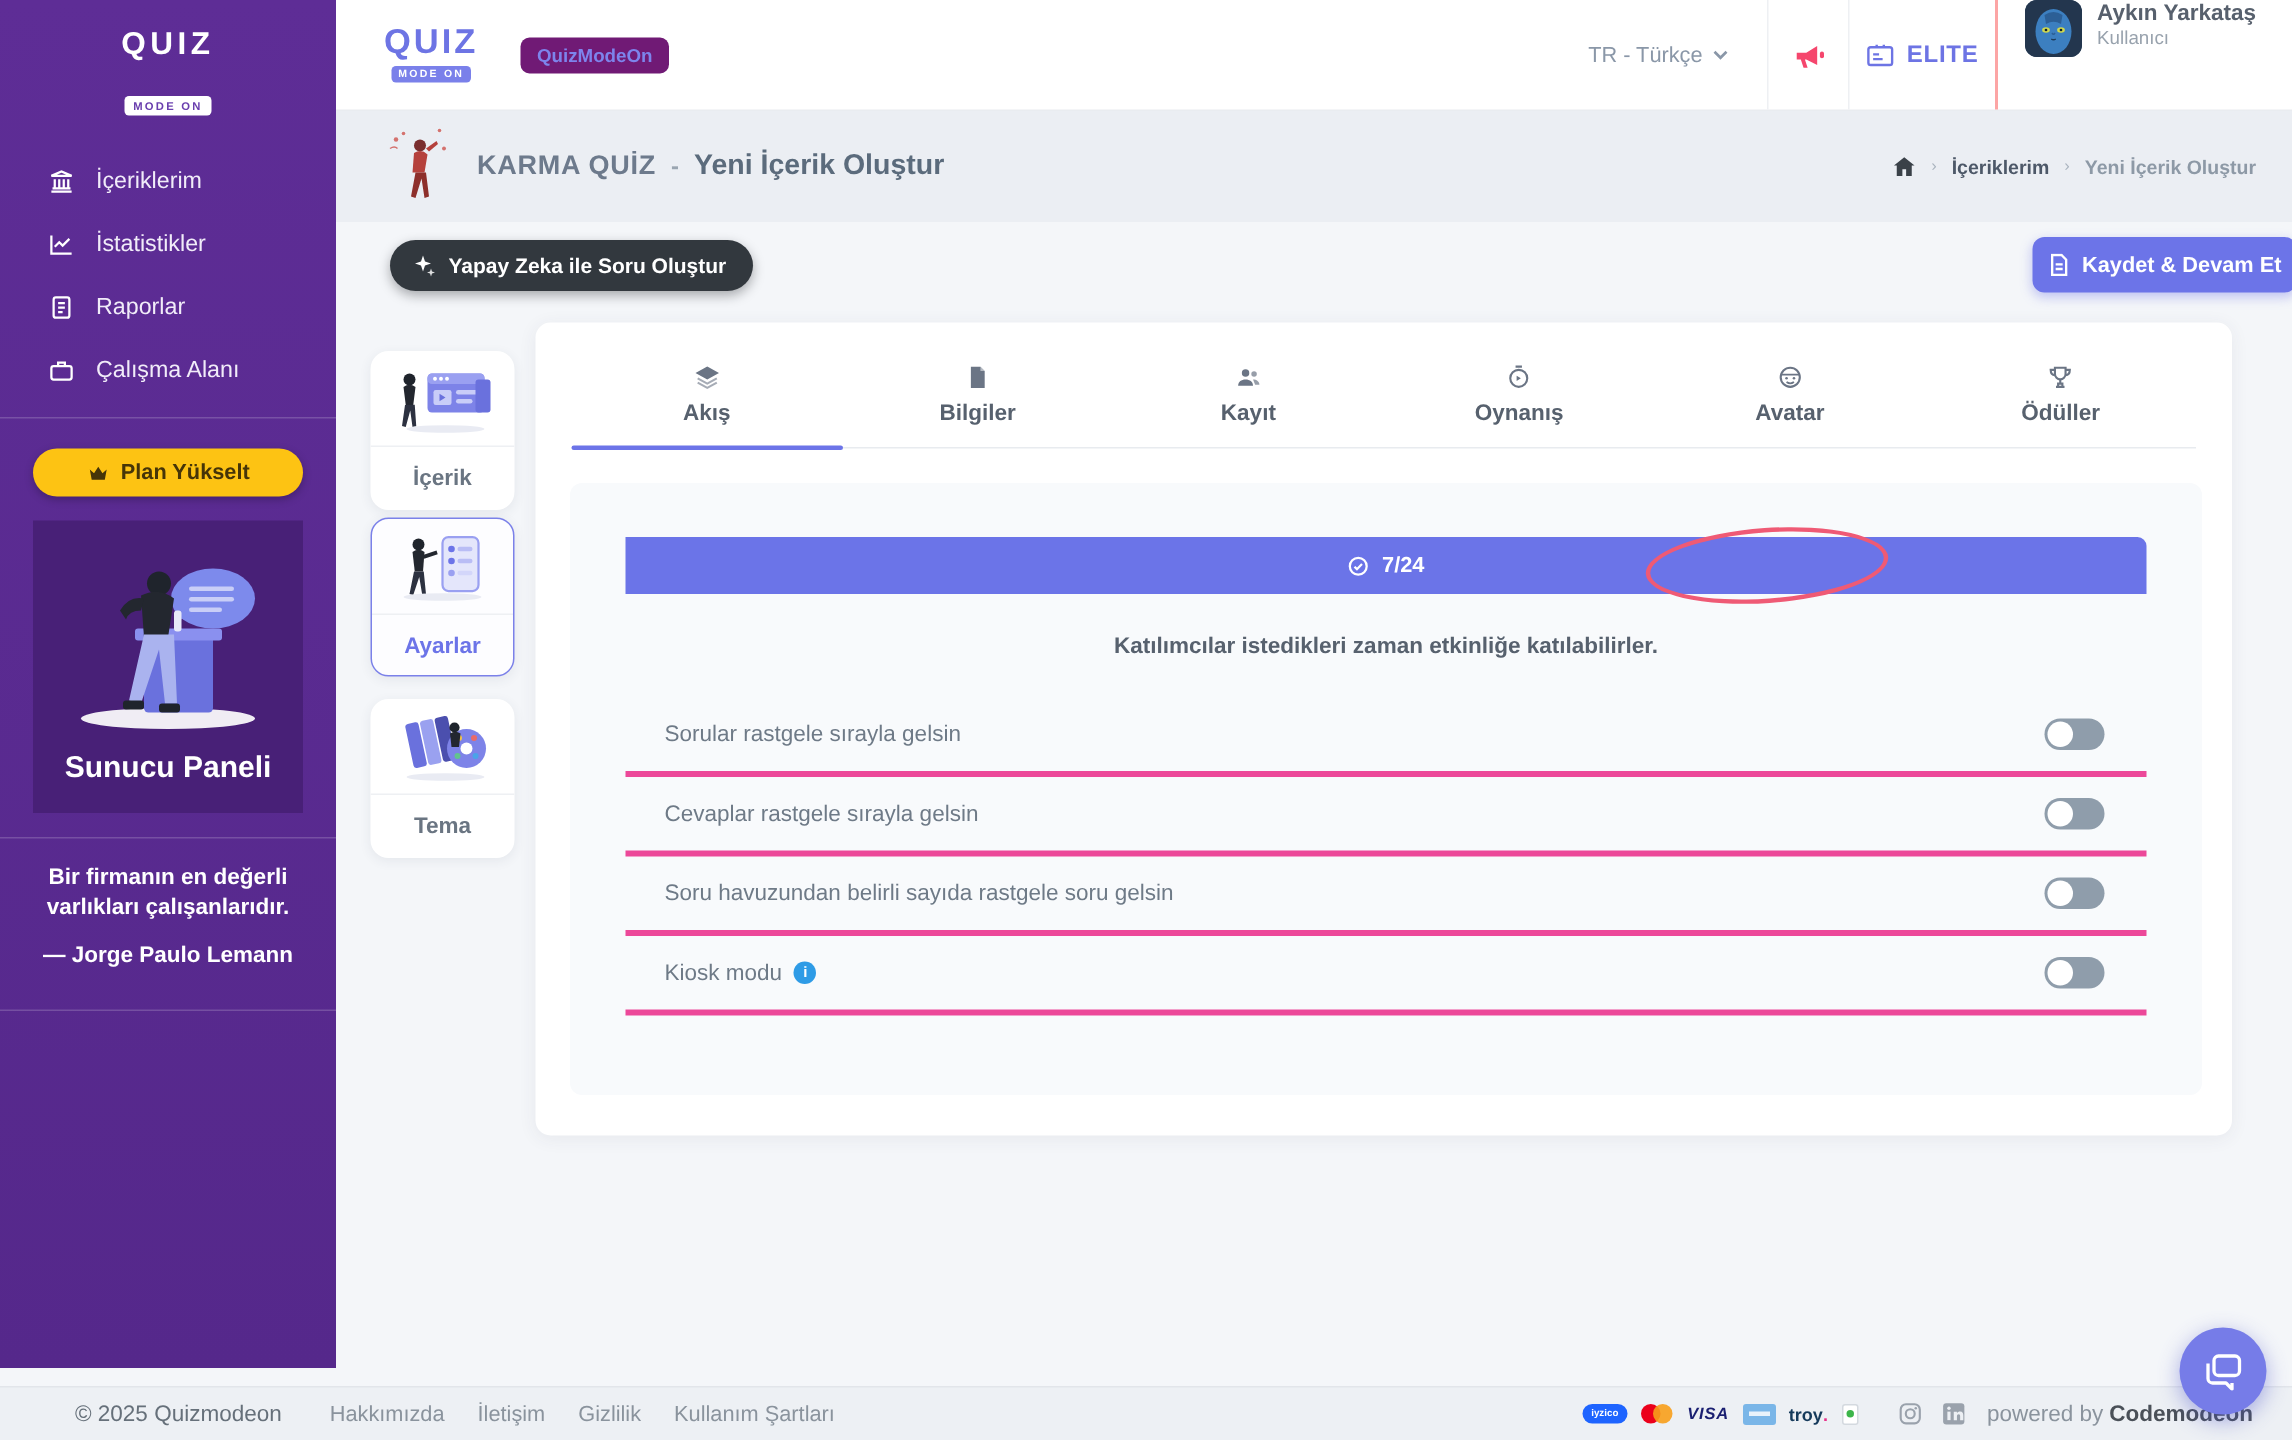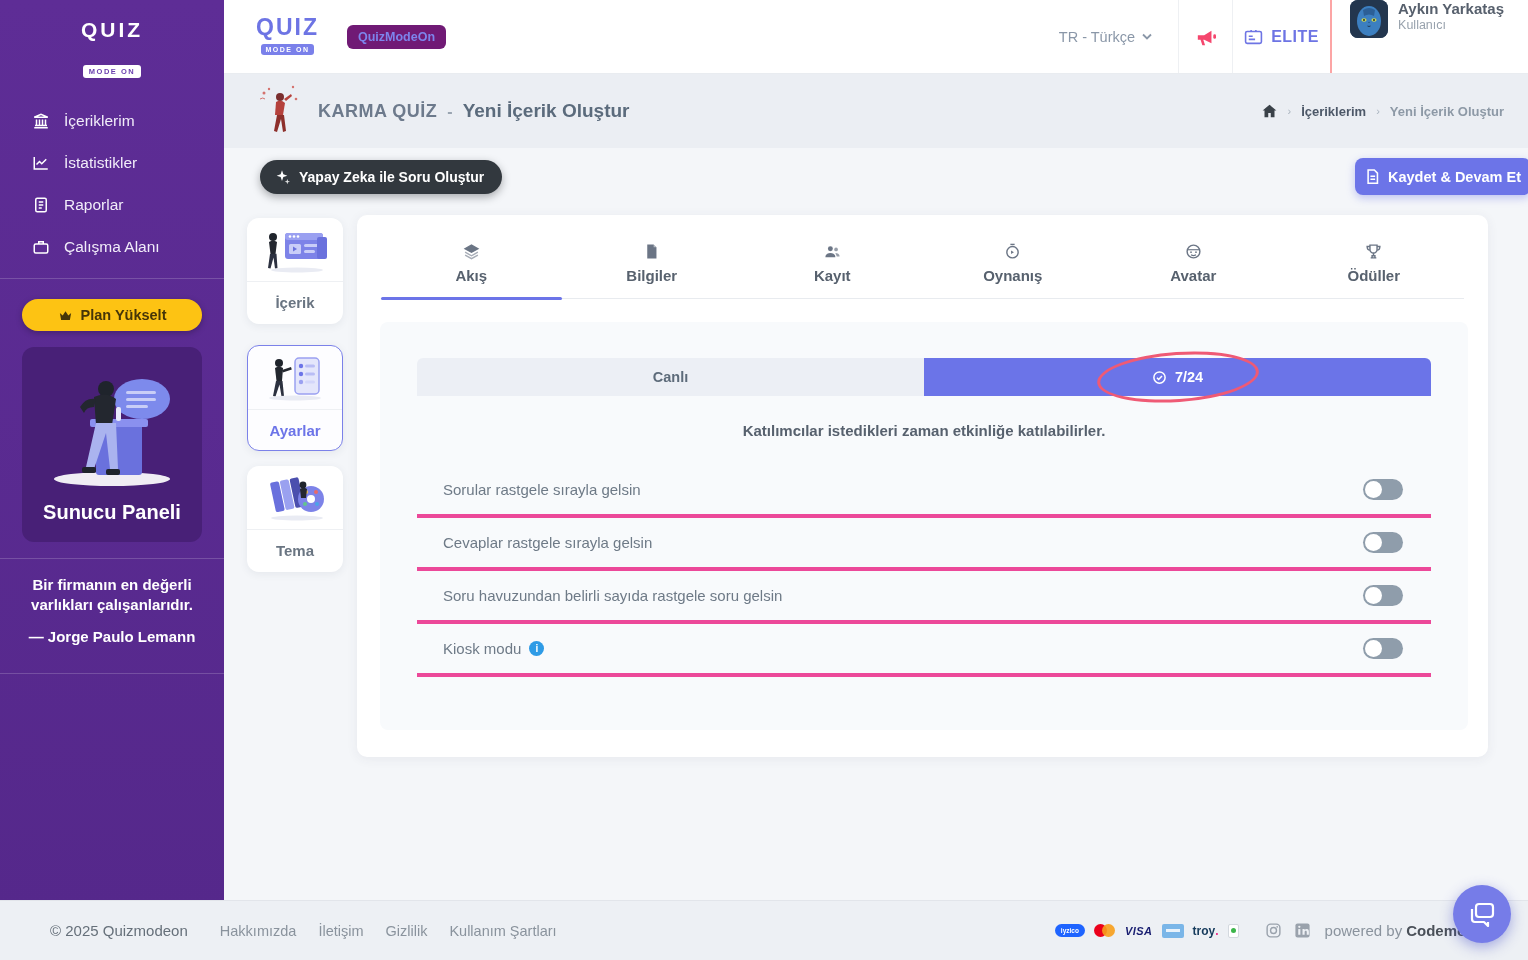--- a/index.html
+++ b/index.html
@@ -11,21 +11,21 @@
   .sidebar { position:absolute; left:0; top:0; width:224px; height:912px; background:linear-gradient(180deg,#5e2d96 0%,#55288b 100%); color:#fff; z-index:5; }
   .side-logo { text-align:center; padding-top:18px; }
   .side-logo .q-top { font-size:21px; font-weight:bold; letter-spacing:3px; color:#fff; }
   .side-logo .q-bottom { display:inline-block; margin-top:2px; background:#fff; color:#6a3fae; font-size:7.5px; font-weight:bold; letter-spacing:1.5px; padding:2px 6px; border-radius:3px; }
   .side-menu { margin-top:22px; }
   .side-item { display:flex; align-items:center; gap:14px; padding:12px 0 12px 32px; font-size:15.5px; color:#f1ecf9; cursor:pointer; }
   .side-item svg { width:18px; height:18px; flex:0 0 auto; }
   .side-divider { height:1px; background:rgba(255,255,255,.18); margin:10px 0 0 0; }
   .upgrade-btn { margin:20px 22px 0 22px; height:32px; border-radius:16px; background:#fdc313; color:#463508; font-size:14.5px; font-weight:bold; display:flex; align-items:center; justify-content:center; gap:8px; cursor:pointer; box-shadow:0 2px 6px rgba(0,0,0,.25); }
   .upgrade-btn svg { width:15px; height:15px; }
-  .promo-card { margin:16px 22px 0 22px; background:#482077; border-radius:12px; padding:14px 10px 18px 10px; }
+  .promo-card { margin:16px 22px 0 22px; background:#482077; border-radius:0; padding:14px 10px 18px 10px; }
   .promo-card svg.illus { display:block; margin:0 auto; }
   .promo-label { text-align:center; font-size:20px; font-weight:bold; color:#fff; margin-top:10px; }
   .quote-wrap { padding:16px 18px 18px 18px; text-align:center; }
   .quote-text { color:#fff; font-size:15px; font-weight:bold; line-height:1.35; }
   .quote-author { color:#fff; font-size:15px; font-weight:bold; margin-top:12px; }
 
   
   .topbar { position:absolute; left:224px; top:0; right:0; height:74px; background:#fff; border-bottom:1px solid #e9ecf0; display:flex; align-items:center; z-index:4; }
   .tb-logo { margin-left:32px; text-align:center; }
   .tb-logo .q-top { font-size:23px; font-weight:bold; letter-spacing:2px; color:#6d74e4; line-height:0.9; }
@@ -57,21 +57,21 @@
   
   .content { position:absolute; left:224px; top:148px; right:0; bottom:48px; background:#f4f6f9; }
   .ai-btn { position:absolute; left:36px; top:12px; height:34px; border-radius:17px; background:#32383e; color:#fff; font-size:14px; font-weight:bold; display:flex; align-items:center; gap:9px; padding:0 18px 0 14px; cursor:pointer; box-shadow:0 3px 8px rgba(20,24,30,.35); }
   .save-btn { position:absolute; left:1091px; top:10px; width:176px; height:37px; border-radius:8px; background:#6c74e8; color:#fff; font-size:14.5px; font-weight:bold; display:flex; align-items:center; justify-content:center; gap:9px; cursor:pointer; box-shadow:0 3px 8px rgba(108,116,232,.4);margin-left:40px; }
 
   .step-card { position:absolute; left:23px; width:96px; height:106px; background:#fff; border-radius:12px; box-shadow:0 2px 8px rgba(50,60,90,.08); cursor:pointer; overflow:hidden; }
   .step-card .ill { height:64px; display:flex; align-items:center; justify-content:center; border-bottom:1px solid #eef0f3; }
   .step-card .lbl { height:40px; display:flex; align-items:center; justify-content:center; font-size:15px; font-weight:bold; color:#6a7582; }
   .step-card.active { border:1.5px solid #7b81e9; background:#fdfdff; }
   .step-card.active .lbl { color:#6c74e8; }
-  .step-icerik { top:70px; } .step-ayarlar { top:197px; } .step-tema { top:318px; }
+  .step-icerik { top:86px; } .step-ayarlar { top:197px; } .step-tema { top:318px; }
 
   .main-card { position:absolute; left:133px; top:67px; width:1131px; height:542px; background:#fff; border-radius:10px; box-shadow:0 2px 12px rgba(50,60,90,.07); }
   .tabs { position:absolute; left:24px; right:24px; top:14px; height:70px; display:flex; border-bottom:1px solid #e8ebef; }
   .tab { flex:1; position:relative; display:flex; flex-direction:column; align-items:center; justify-content:center; gap:7px; cursor:pointer; color:#6b7585; }
   .tab .t-lbl { font-size:15px; font-weight:bold; color:#57616e; }
   .tab.active::after { content:''; position:absolute; left:0; right:0; bottom:-2px; height:3px; background:#6c74e8; border-radius:2px; }
   .tab svg { width:17px; height:17px; }
 
   .panel { position:absolute; left:23px; top:107px; width:1088px; height:408px; background:#f8fafc; border-radius:8px; }
   .seg-row { position:absolute; left:37px; right:37px; top:36px; height:38px; display:flex; }
@@ -81,21 +81,21 @@
   .annotation { position:absolute; left:717px; top:30px; width:162px; height:50px; border:3px solid #ef5a75; border-radius:50%; transform:rotate(-4deg); pointer-events:none; }
   .panel-desc { position:absolute; left:37px; right:37px; top:74px; height:69px; display:flex; align-items:center; justify-content:center; font-size:15px; font-weight:bold; color:#57616e; }
   .rows { position:absolute; left:37px; right:37px; top:143px; }
   .set-row { height:53px; display:flex; align-items:center; justify-content:space-between; border-bottom:4px solid #ec4899; padding:0 28px 0 26px; }
   .set-lbl { font-size:15px; color:#6e7a87; display:flex; align-items:center; gap:8px; }
   .info-dot { width:15px; height:15px; border-radius:50%; background:#2e9be6; color:#fff; font-size:10px; font-weight:bold; display:inline-flex; align-items:center; justify-content:center; cursor:pointer; }
   .toggle { width:40px; height:21px; border-radius:11px; background:#8f9dab; position:relative; cursor:pointer; }
   .toggle::after { content:''; position:absolute; left:2px; top:2px; width:17px; height:17px; border-radius:50%; background:#fff; }
 
   
-  .footer { position:absolute; left:0; right:0; bottom:0; height:60px; background:#edf0f4; border-top:1px solid #e2e5ea; display:flex; align-items:center; z-index:6; }
+  .footer { position:absolute; left:0; right:0; bottom:0; height:36px; background:#edf0f4; border-top:1px solid #e2e5ea; display:flex; align-items:center; z-index:6; }
   .f-copy { margin-left:50px; font-size:15px; color:#66707a; }
   .f-links { display:flex; gap:22px; margin-left:32px; }
   .f-link { font-size:14.5px; color:#8a939d; cursor:pointer; }
   .f-spacer { flex:1; }
   .pay-group { display:flex; align-items:center; gap:9px; }
   .pay-chip { height:14px; display:flex; align-items:center; }
   .iyzico-chip { background:#1e64ff; border-radius:7px; color:#fff; font-size:6.5px; font-weight:bold; padding:0 6px; height:13px; }
   .mc-chip { position:relative; width:22px; height:14px; }
   .mc-chip i { position:absolute; top:0; width:13px; height:13px; border-radius:50%; }
   .mc-red { left:0; background:#eb001b; } .mc-org { left:8px; background:#f79e1b; opacity:.9; }
@@ -393,23 +393,20 @@
           <svg viewBox="0 0 24 24" fill="none" stroke="#6b7585" stroke-width="2">
               <path d="M7 3h10v6a5 5 0 01-10 0z"></path>
               <path d="M7 5H3c0 4 2 5 4 5M17 5h4c0 4-2 5-4 5M12 14v4M8 21h8M10 18h4v3h-4z"></path>
             </svg>
           <span class="t-lbl">Ödüller</span>
         </div>
       </div>
 
       <div class="panel">
         <div class="seg-row">
-          <div class="seg seg-live">
-            <span>Canlı</span>
-          </div>
           <div class="seg seg-always">
             <svg width="15" height="15" viewBox="0 0 24 24" fill="none" stroke="#fff" stroke-width="2.4">
                 <circle cx="12" cy="12" r="9"></circle>
                 <path d="M8 12.5l2.6 2.6L16 9.5"></path>
               </svg>
             <span>7/24</span>
           </div>
         </div>
         <div class="annotation"></div>
         <div class="panel-desc">Katılımcılar istedikleri zaman etkinliğe katılabilirler.</div>

